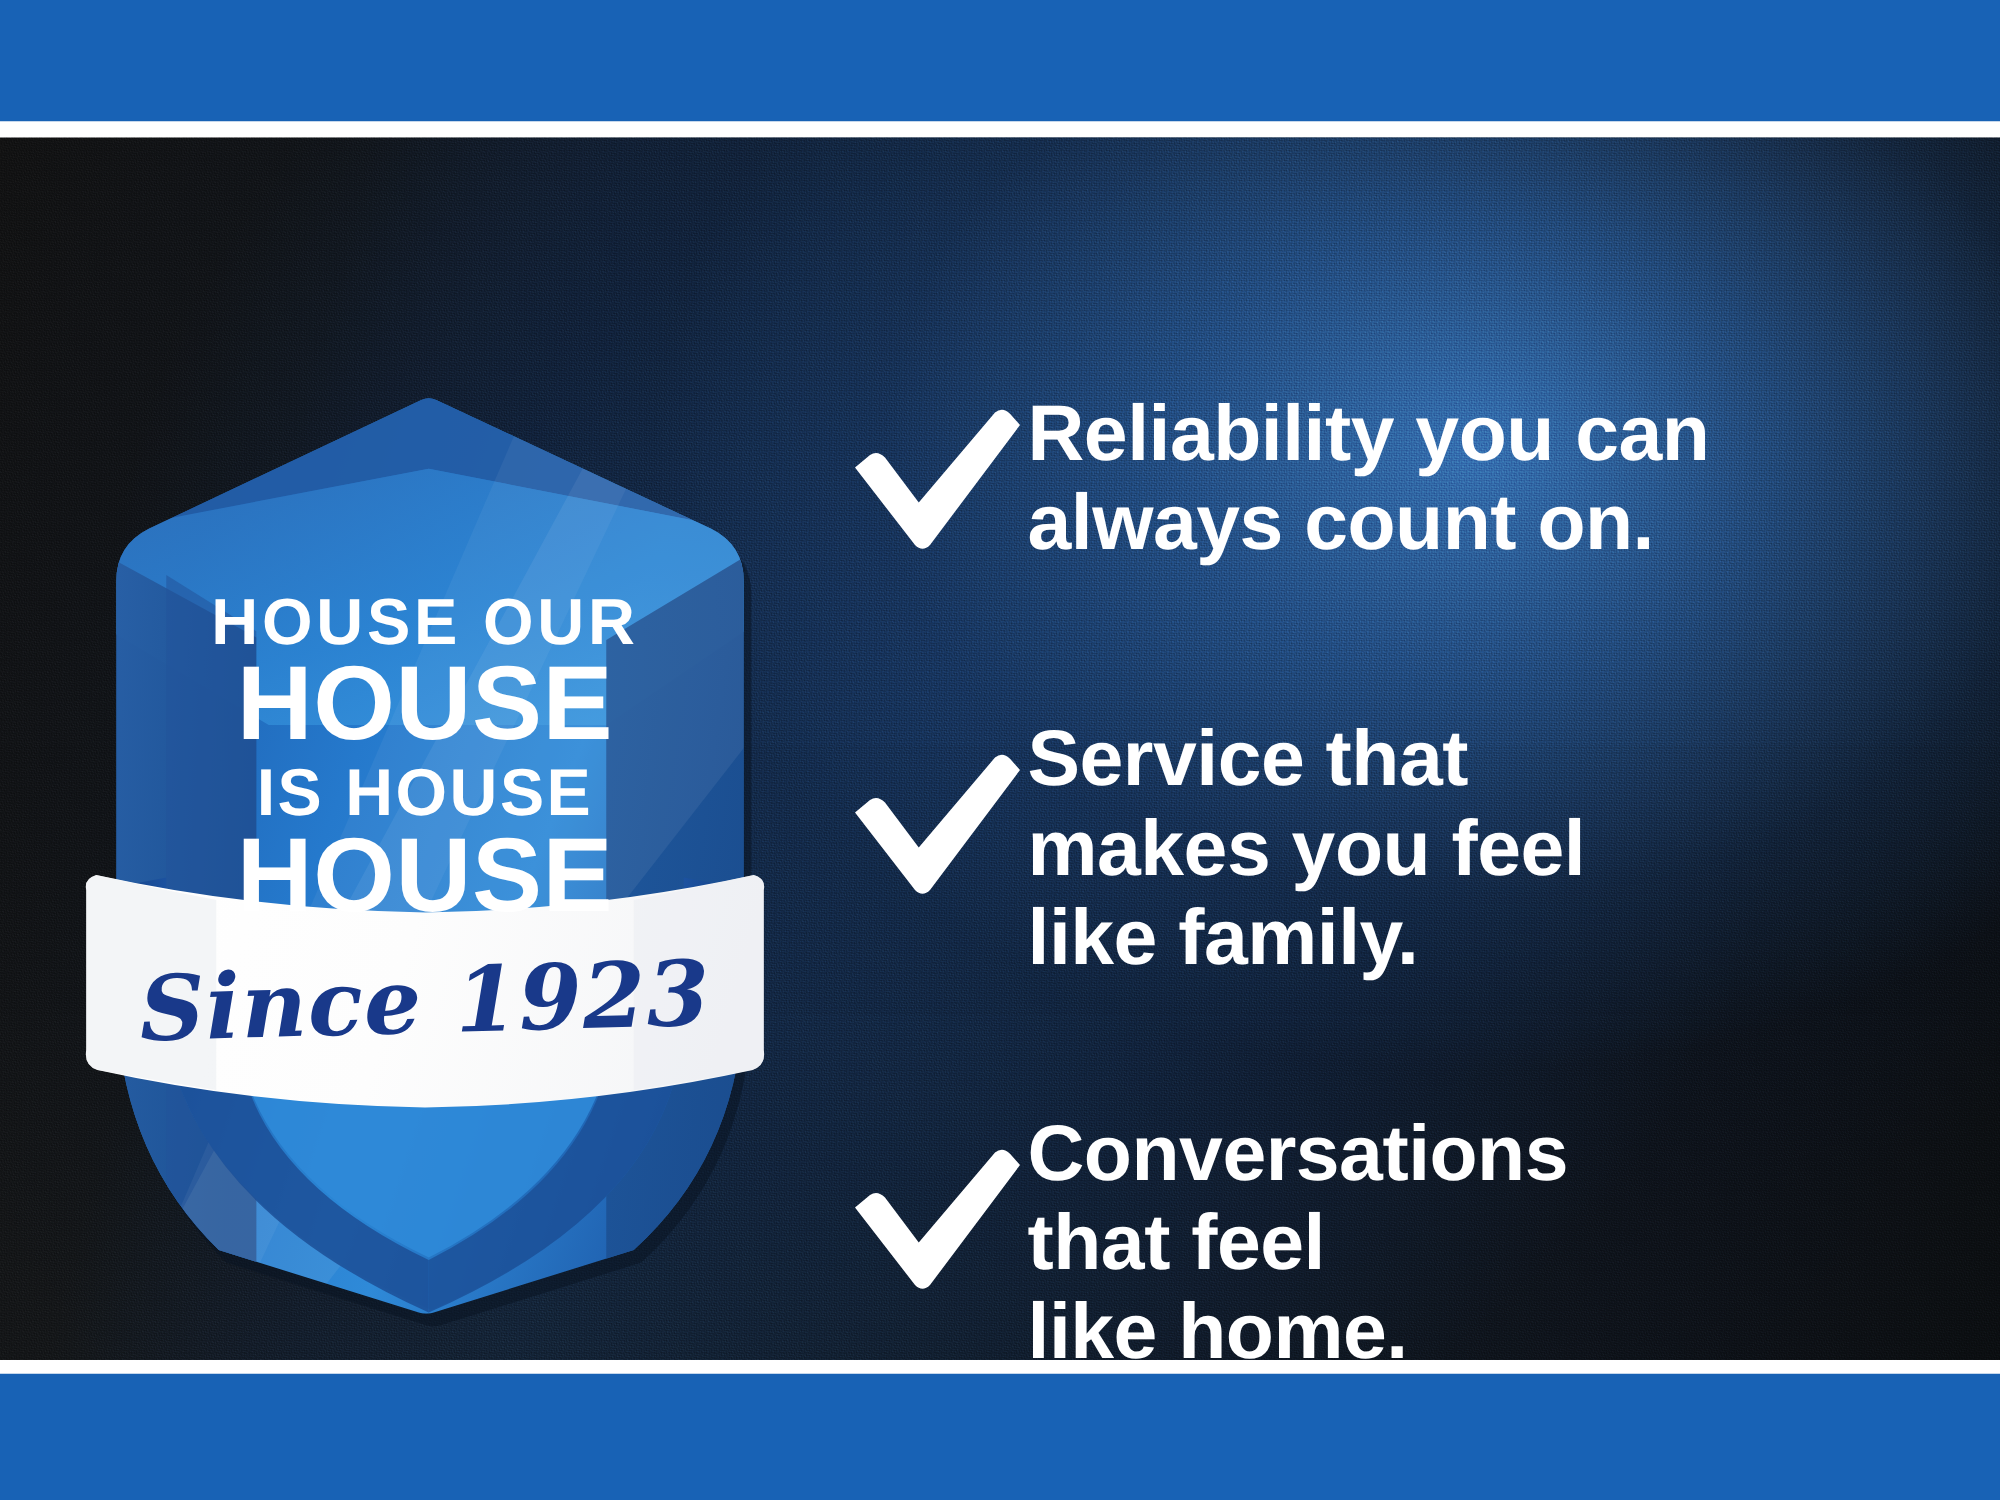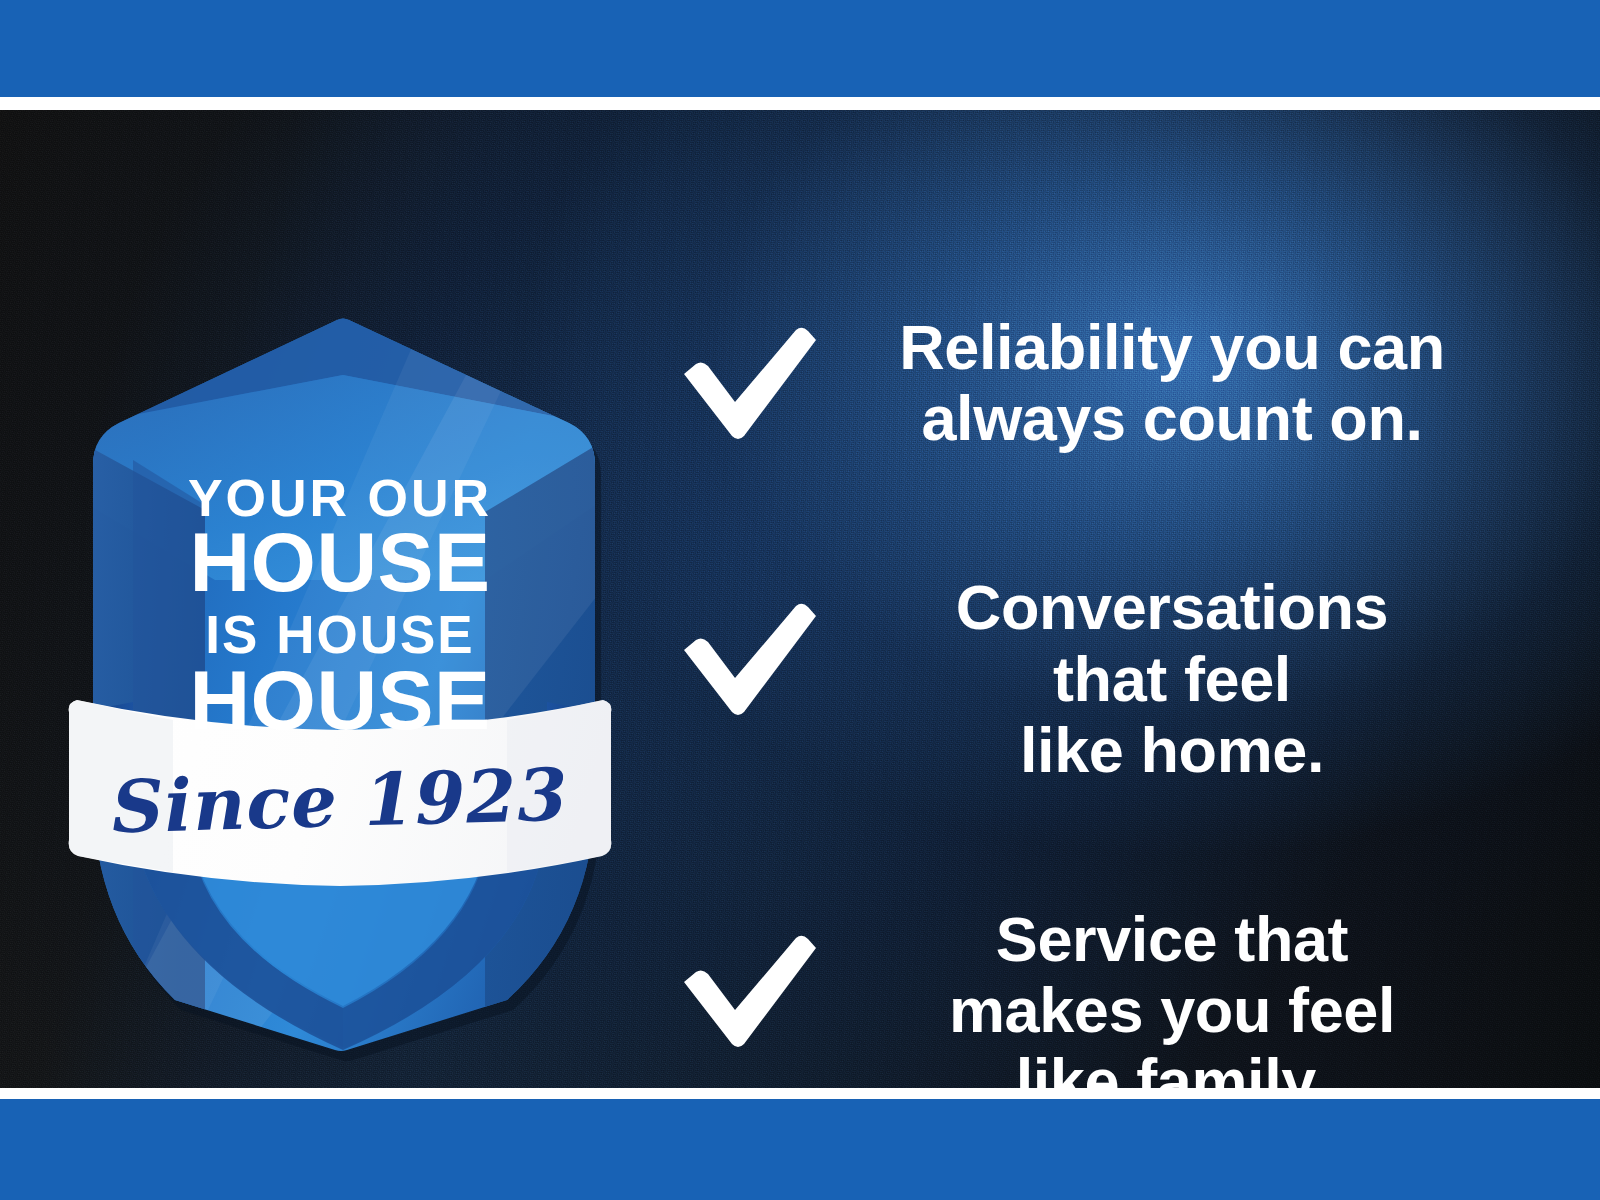--- a/index.html
+++ b/index.html
@@ -136,21 +136,20 @@
     position: absolute;
     left: 672px;
     top: 200px;
     width: 850px;
   }
   .bullet {
     position: relative;
     display: flex;
     align-items: flex-start;
     margin-bottom: 116px;
-    text-align: center;
   }
   .bullet:last-child { margin-bottom: 0; }
 
   .check {
     flex: 0 0 auto;
     width: 150px;
     height: 120px;
     margin-top: 14px;
   }
   .check svg { display: block; width: 100%; height: 100%; }
@@ -297,60 +296,60 @@
                  Q 150,604 23,576
                  Q 12,572 14,560 Z" fill="url(#gRibbon)"></path>
 
         <path d="M 14,432 Q 12,423 22,420 Q 70,431 118,440 L 118,592
                  Q 68,584 23,576 Q 12,572 14,560 Z" fill="#e9ecf1" opacity="0.55"></path>
         <path d="M 556,432 Q 558,423 548,420 Q 500,431 452,440 L 452,592
                  Q 502,584 547,576 Q 558,572 556,560 Z" fill="#e9ecf1" opacity="0.5"></path>
       </svg>
 
       <div class="shieldText">
-        <div class="slogan l1">YOUR OUR</div>
+        <div class="slogan l1">HOUSE OUR</div>
         <div class="slogan l2">HOUSE</div>
         <div class="slogan l3">IS HOUSE</div>
         <div class="slogan l4">HOUSE</div>
         <div class="since">Since 1923</div>
       </div>
     </div>
 
     <div class="bullets">
 
       <div class="bullet b1">
         <div class="check">
           <svg viewBox="0 0 150 120" xmlns="http://www.w3.org/2000/svg" aria-hidden="true">
             <path d="M 12,50 L 24,40 Q 30,36 36,42 L 63,78 L 124,6 Q 130,1 136,7 L 144,16 L 72,112 Q 66,118 60,112 Z" fill="#ffffff"></path>
           </svg>
         </div>
         <div class="bullet-text">Reliability you can
 always count on.</div>
+      </div>
+
+      <div class="bullet b2">
+        <div class="check">
+          <svg viewBox="0 0 150 120" xmlns="http://www.w3.org/2000/svg" aria-hidden="true">
+            <path d="M 12,50 L 24,40 Q 30,36 36,42 L 63,78 L 124,6 Q 130,1 136,7 L 144,16 L 72,112 Q 66,118 60,112 Z" fill="#ffffff"></path>
+          </svg>
+        </div>
+        <div class="bullet-text">Service that
+makes you feel
+like family.</div>
       </div>
 
       <div class="bullet b3">
         <div class="check">
           <svg viewBox="0 0 150 120" xmlns="http://www.w3.org/2000/svg" aria-hidden="true">
             <path d="M 12,50 L 24,40 Q 30,36 36,42 L 63,78 L 124,6 Q 130,1 136,7 L 144,16 L 72,112 Q 66,118 60,112 Z" fill="#ffffff"></path>
           </svg>
         </div>
         <div class="bullet-text">Conversations
 that feel
 like home.</div>
       </div>
 
-      <div class="bullet b2">
-        <div class="check">
-          <svg viewBox="0 0 150 120" xmlns="http://www.w3.org/2000/svg" aria-hidden="true">
-            <path d="M 12,50 L 24,40 Q 30,36 36,42 L 63,78 L 124,6 Q 130,1 136,7 L 144,16 L 72,112 Q 66,118 60,112 Z" fill="#ffffff"></path>
-          </svg>
-        </div>
-        <div class="bullet-text">Service that
-makes you feel
-like family.</div>
-      </div>
-
     </div>
   </div>
 
   <div class="brandbar bottom"></div>
 
 </div>
 
 </body></html>

